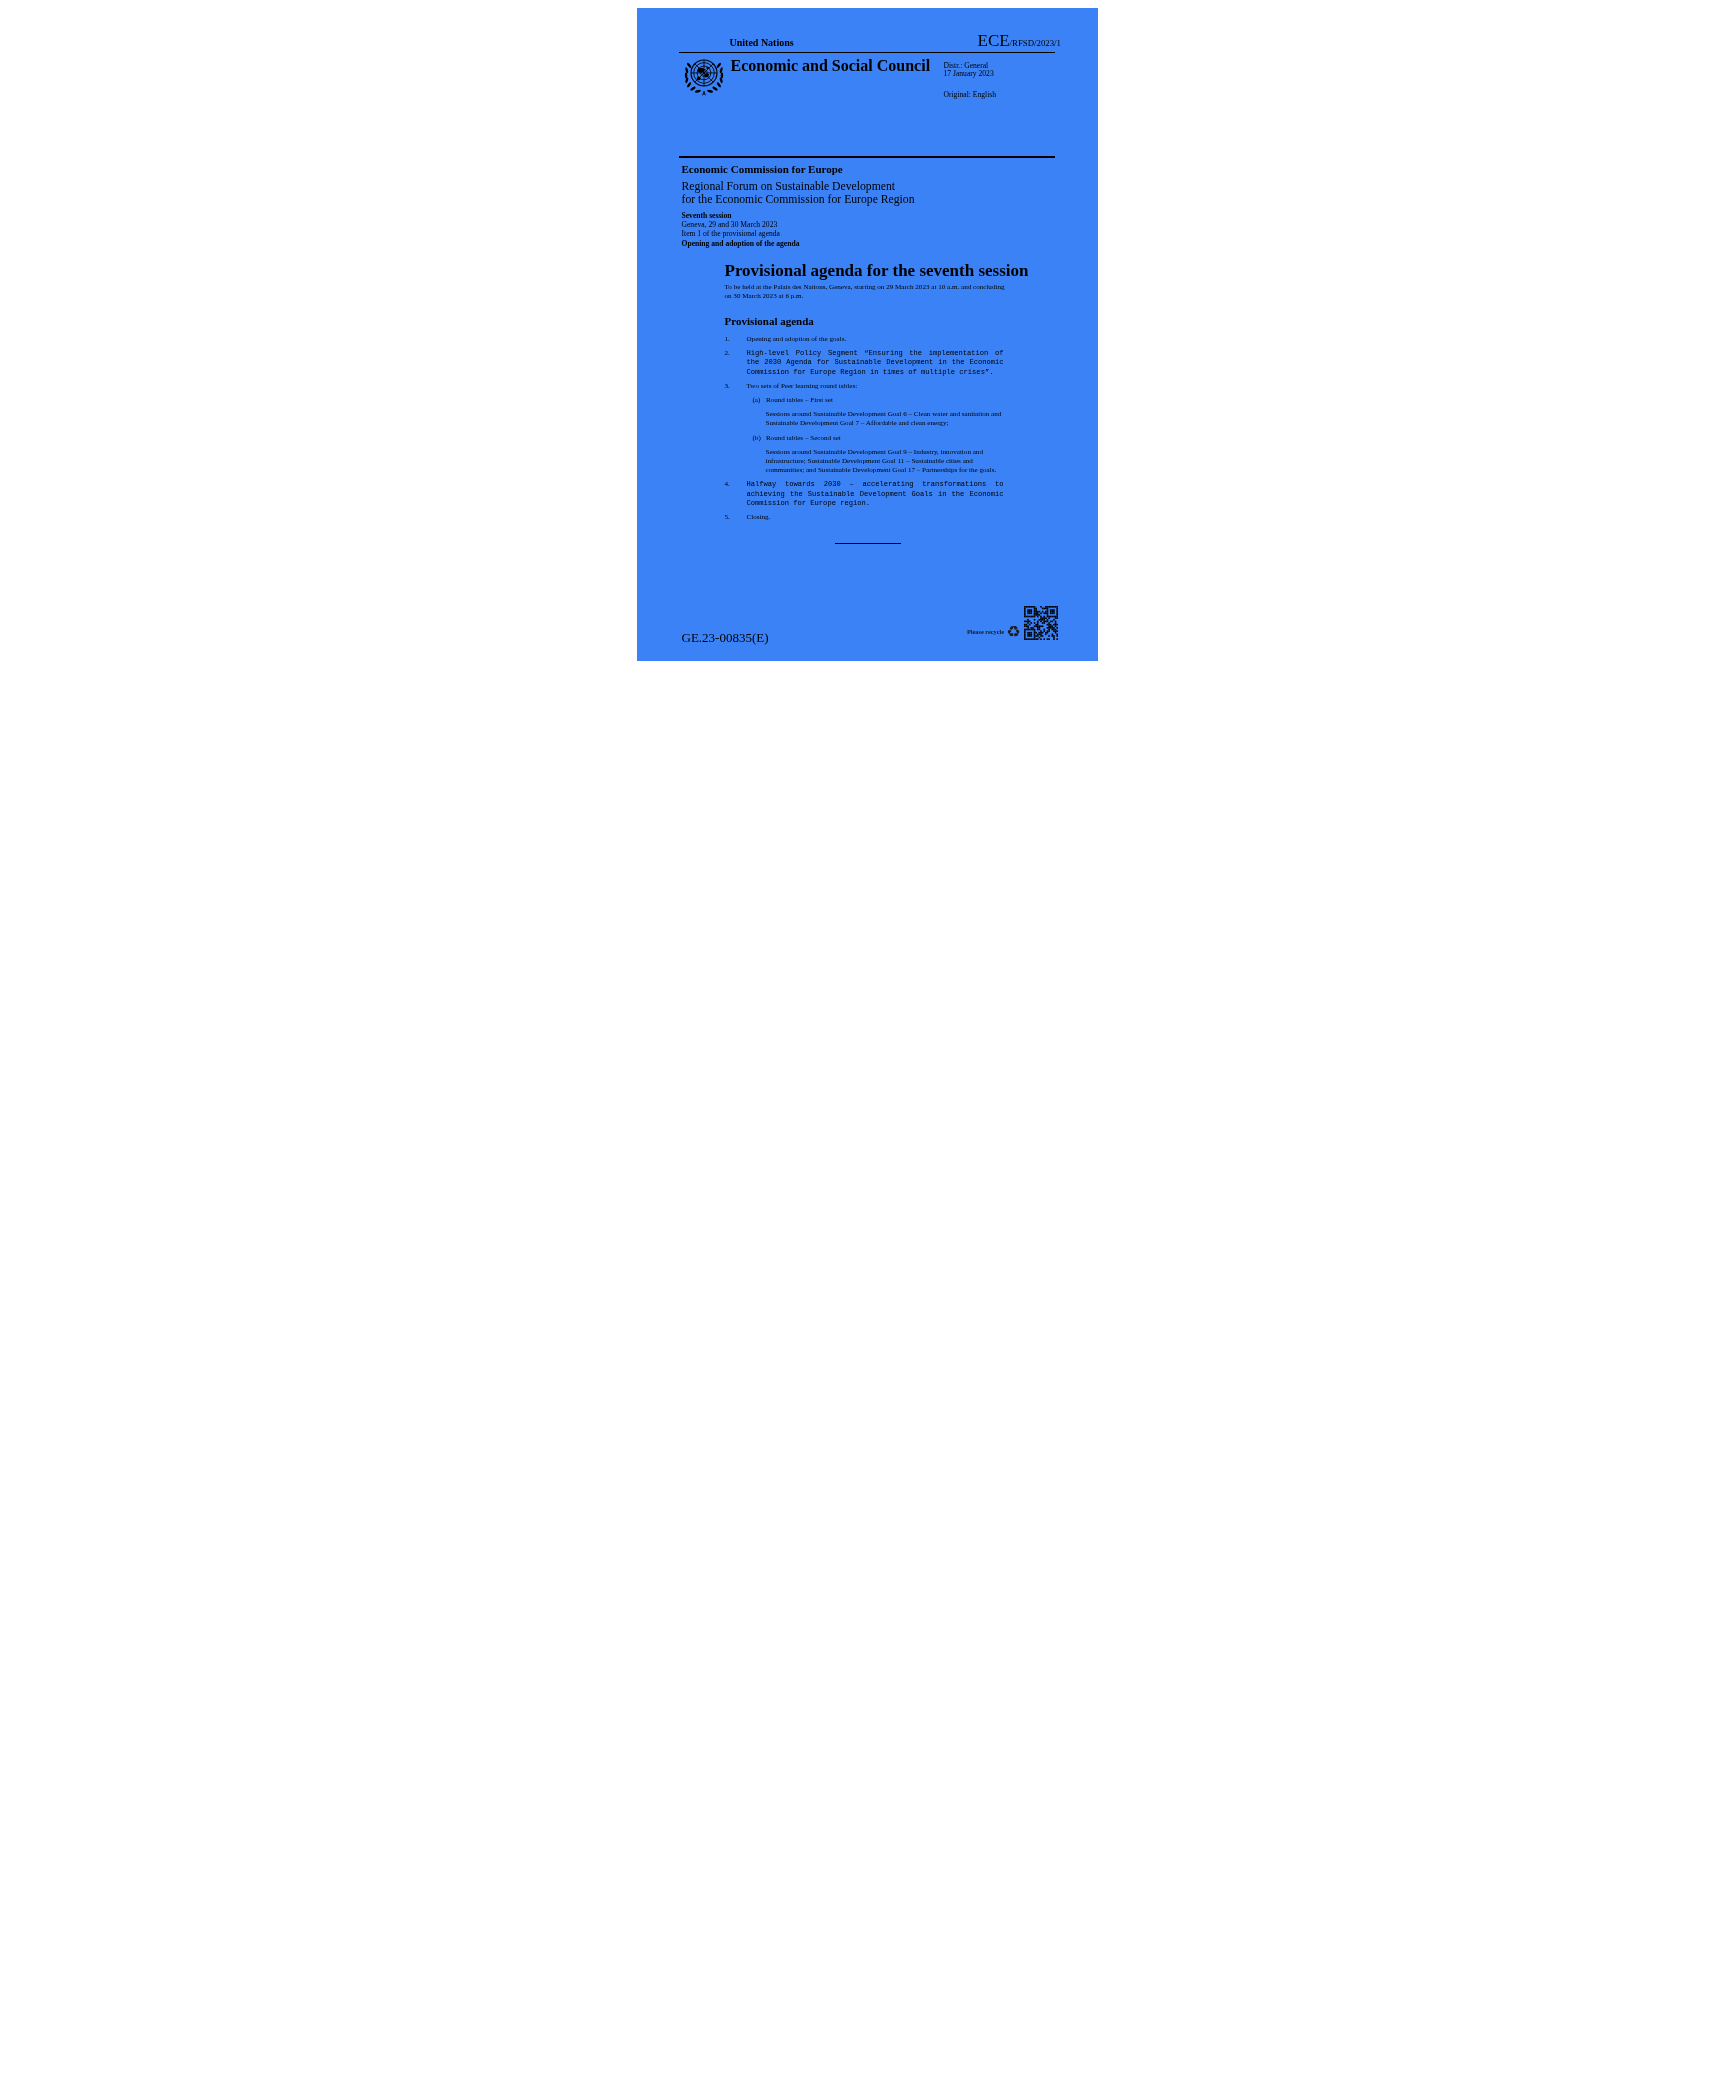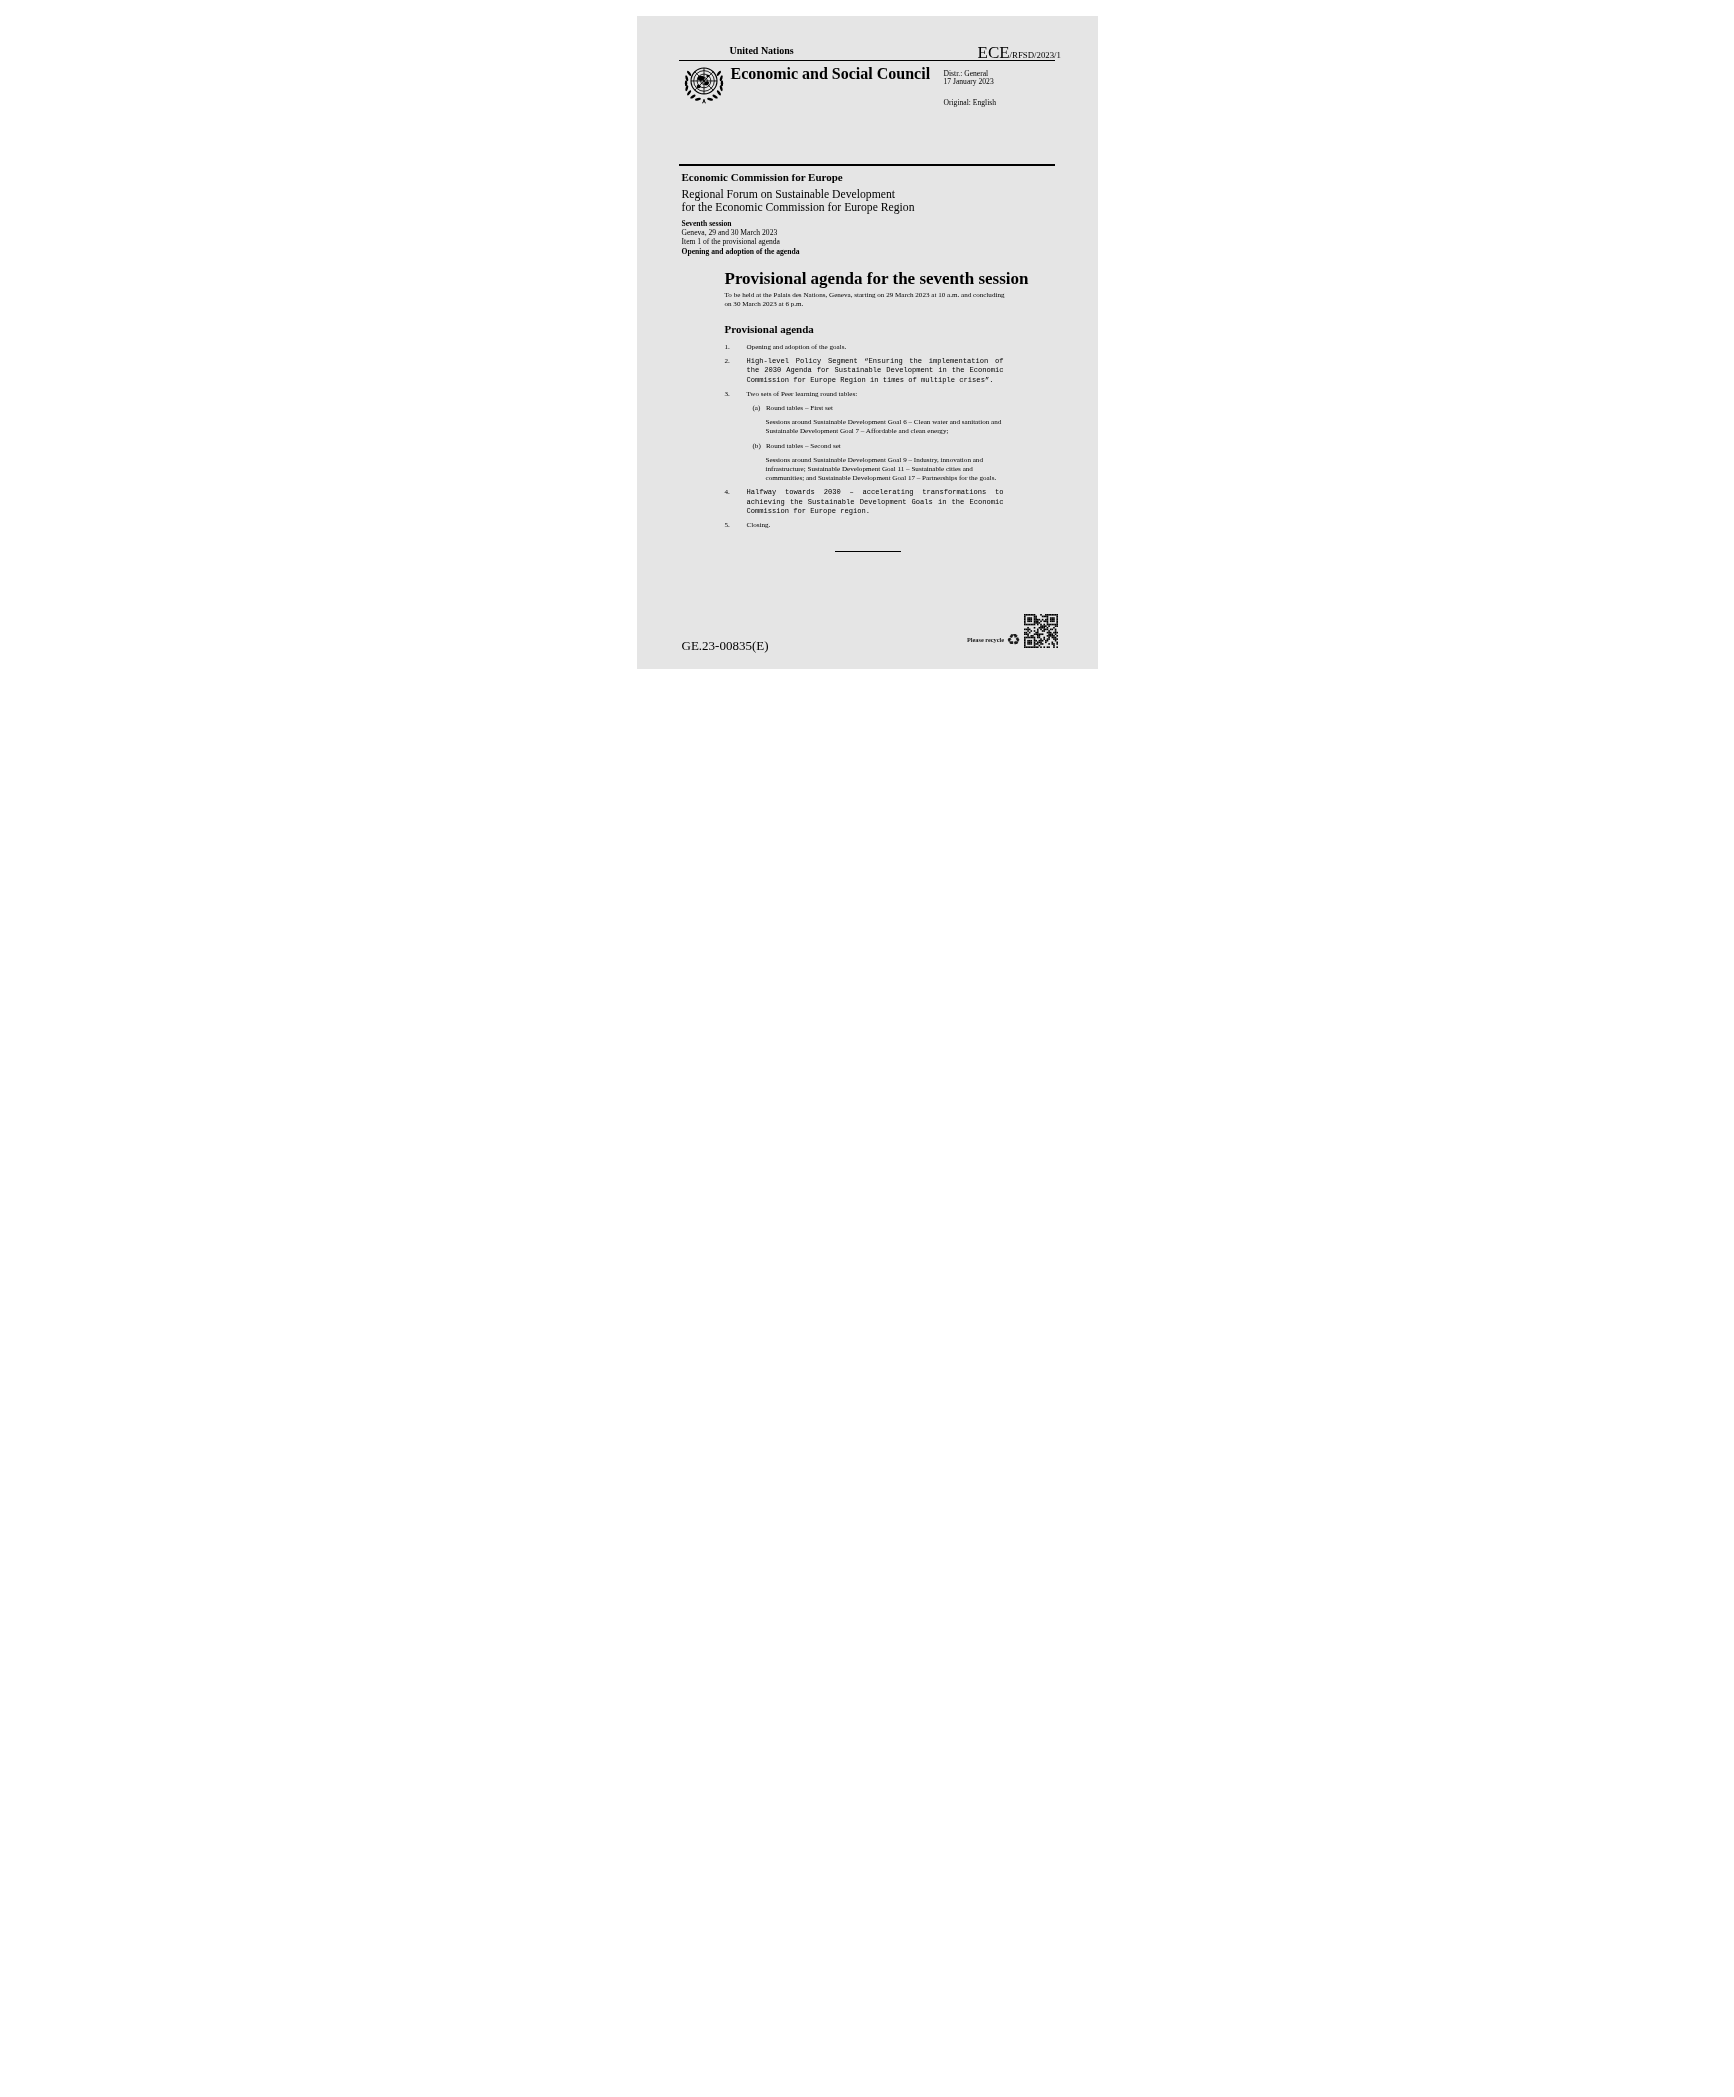--- a/index.html
+++ b/index.html
@@ -1,29 +1,29 @@
 <!DOCTYPE html>
 <html style="font-size:6.7px"><head>
 <meta charset="utf-8">
 <style>
   html,body{margin:0;padding:0;background:#ffffff;}
   .page{
     position:relative;
     width:461px;height:653px;
-    margin:16px auto;
-    background:#e5e5e5;
+    margin:8px auto;
+    background:#3b82f6;
     color:#000;
     font-family:"Liberation Serif","DejaVu Serif",serif;
     overflow:hidden;
   }
   .abs{position:absolute;}
 
   
   .un-label{left:93px;top:29px;font-size:10px;font-weight:bold;}
-  .doc-symbol{left:341px;top:24px;font-size:17px;line-height:26px;white-space:nowrap;}
+  .doc-symbol{left:341px;top:24px;font-size:17px;line-height:18px;white-space:nowrap;}
   .doc-symbol .small{font-size:8.8px;}
   .rule-thin{left:42px;top:44px;width:376px;height:1.3px;background:#000;}
   .emblem{left:44px;top:47px;width:46px;height:42px;}
   .council-title{left:94px;top:49px;font-size:16px;font-weight:bold;white-space:nowrap;}
   .distr-block{left:307px;top:54px;font-size:7.6px;line-height:8.4px;}
   .distr-block .orig{display:block;margin-top:11.7px;}
   .distr-block span{display:block;}
   .rule-thick{left:42px;top:148px;width:376px;height:2.1px;background:#000;}
 
   

